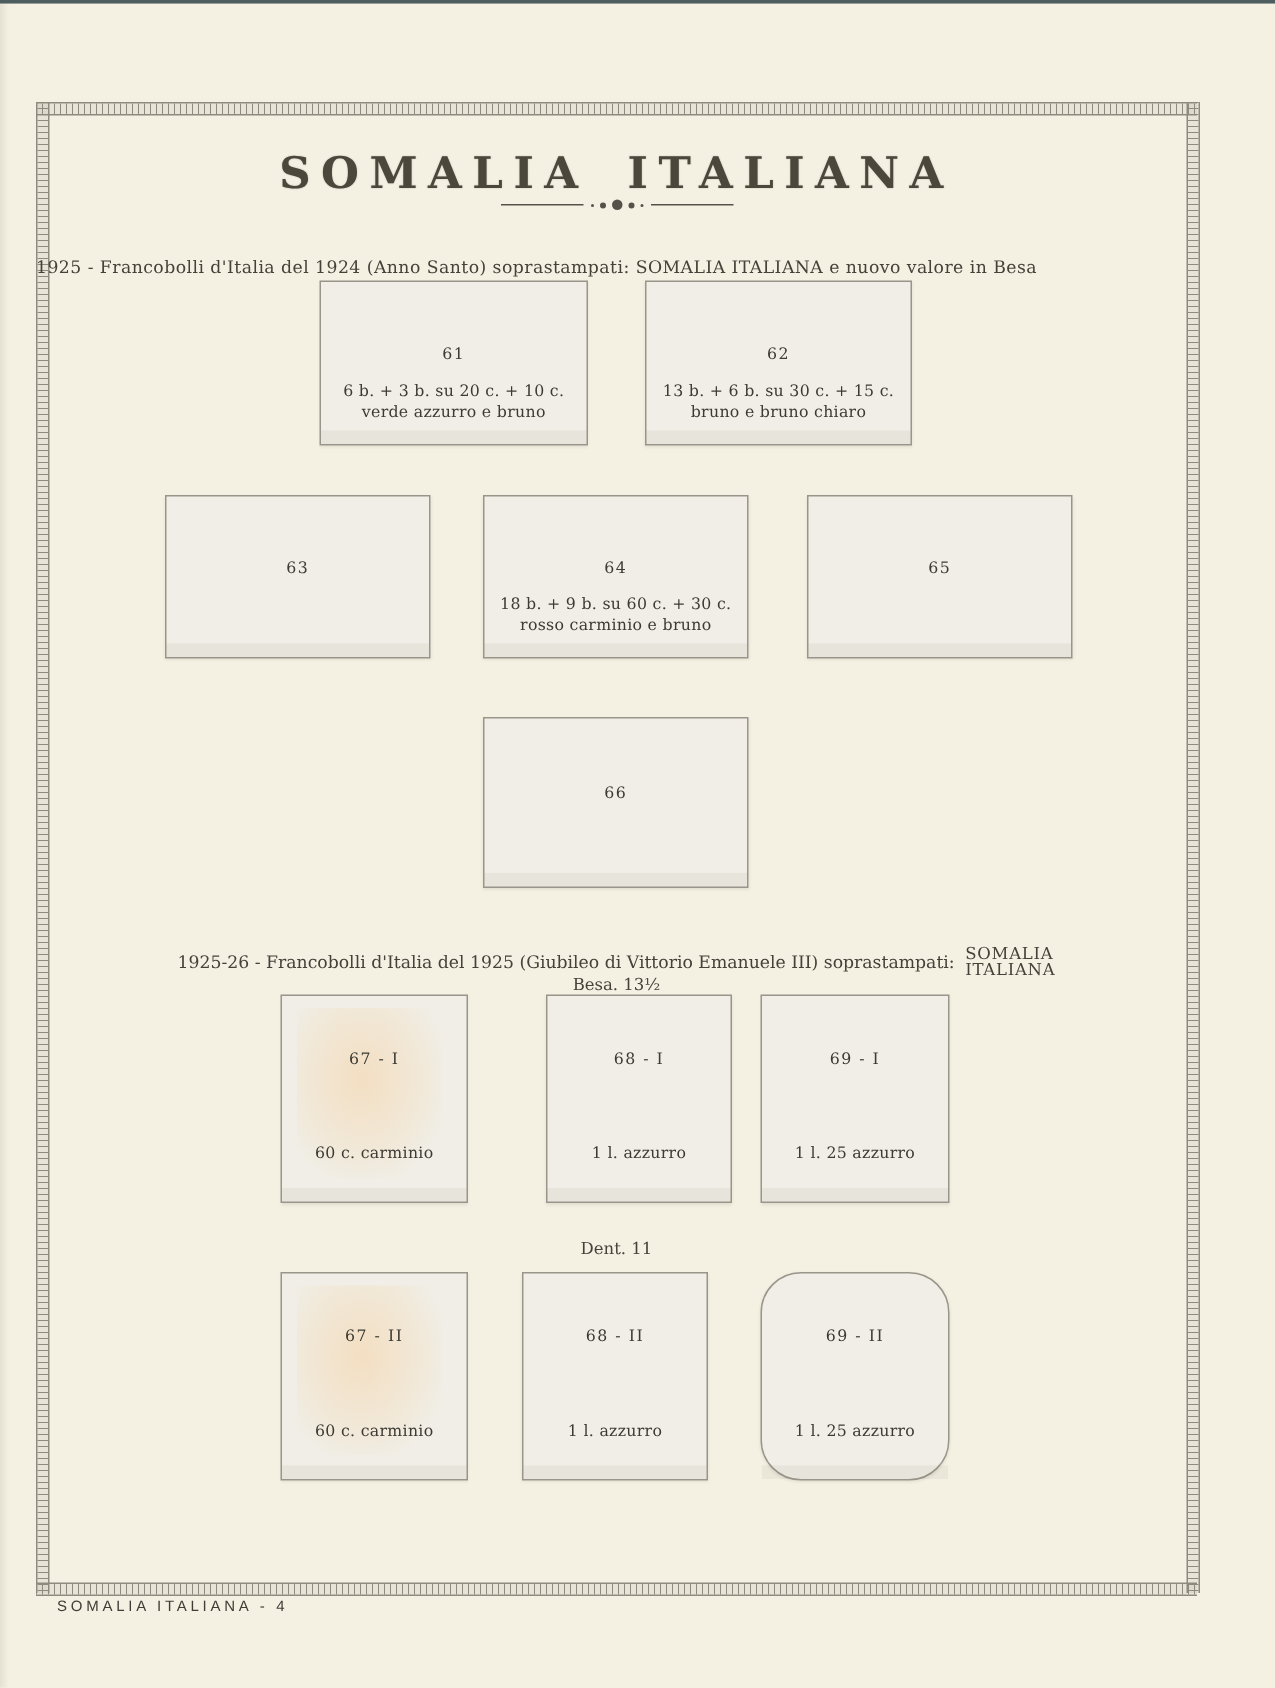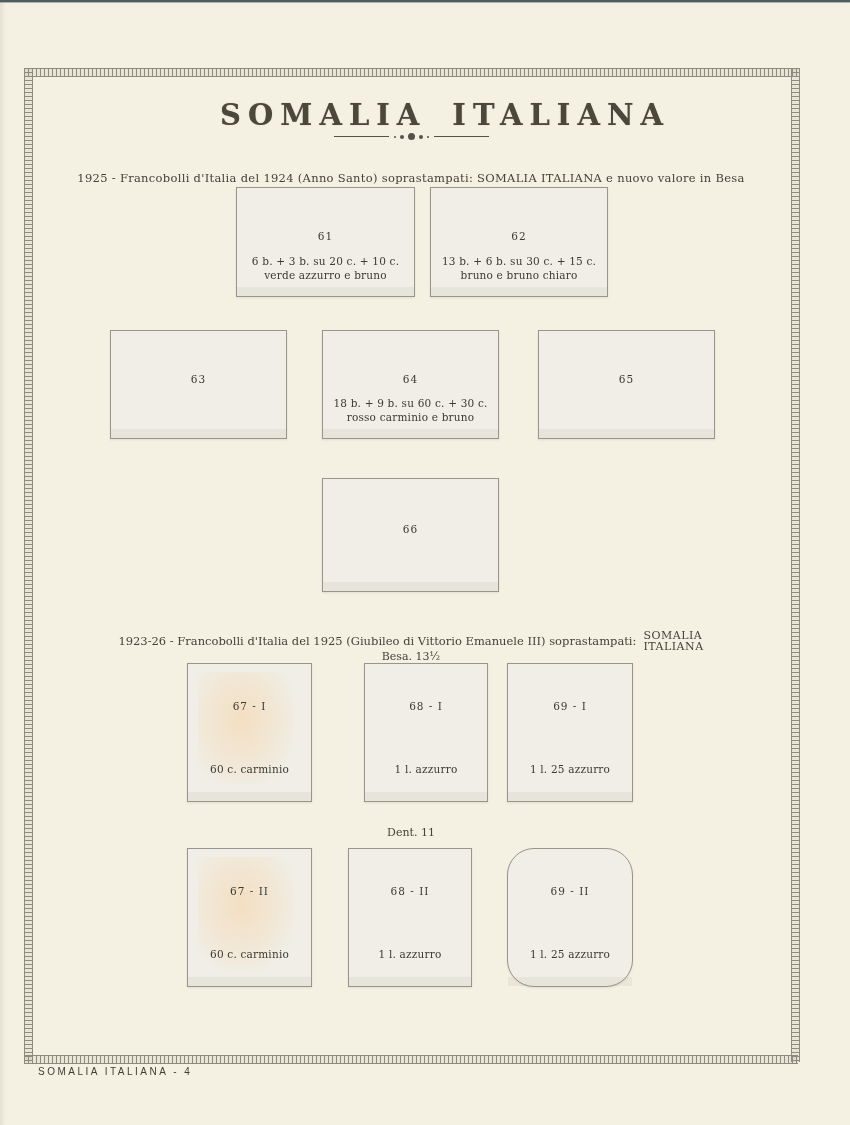--- a/index.html
+++ b/index.html
@@ -31,37 +31,36 @@
   }
   .frame-left{left:24px;}
   .frame-right{left:791px;}
 
   
   .title{
     position:absolute;top:98px;left:24px;width:774px;
     text-align:center;font-size:29px;font-weight:bold;
     letter-spacing:7px;color:#4b473b;
     text-shadow:0 0 1px rgba(75,71,59,0.4);
-    padding-left:34px;
   }
   .title .w2{margin-left:26px;}
   .divider{
     position:absolute;top:133px;left:24px;width:774px;
     display:flex;align-items:center;justify-content:center;
   }
   .divider .line{width:55px;height:1px;background:#55524a;}
   .divider .orn{display:flex;align-items:center;margin:0 3px;}
   .divider .d1{width:2px;height:2px;background:#55524a;border-radius:50%;margin:0 2px;}
   .divider .d2{width:4px;height:4px;background:#55524a;border-radius:50%;margin:0 2px;}
   .divider .d3{width:7px;height:7px;background:#55524a;border-radius:50%;margin:0 2px;}
 
   
   .sec1-heading{
     position:absolute;top:171px;left:24px;width:774px;
-    text-align:center;font-size:11.5px;letter-spacing:0.3px;color:#45423a;
+    font-size:11.5px;letter-spacing:0.3px;color:#45423a;
   }
   .sec2-heading{
     position:absolute;top:630px;left:24px;width:774px;
     display:flex;align-items:center;justify-content:center;gap:7px;
     font-size:11.5px;color:#45423a;
   }
   .sec2-heading .overprint{
     display:flex;flex-direction:column;line-height:11px;
     font-size:11px;letter-spacing:0.5px;text-align:left;
   }
@@ -94,21 +93,21 @@
   .stamp-cap{
     position:absolute;left:0;width:100%;text-align:center;
     font-size:10.5px;line-height:13.5px;color:#3c3a32;letter-spacing:0.2px;
   }
   .box-lg .stamp-num{top:39%;}
   .box-lg .stamp-cap{bottom:14px;}
   .box-sm .stamp-num{top:26%;}
   .box-sm .stamp-cap{bottom:25px;}
 
   
-  .b61{left:213px;top:187px;width:177px;height:108px;margin-left:23px;}
+  .b61{left:213px;top:187px;width:177px;height:108px;}
   .b62{left:430px;top:187px;width:176px;height:108px;}
   .b63{left:110px;top:330px;width:175px;height:107px;}
   .b64{left:322px;top:330px;width:175px;height:107px;}
   .b65{left:538px;top:330px;width:175px;height:107px;}
   .b66{left:322px;top:478px;width:175px;height:112px;}
   
   .b67I{left:187px;top:663px;width:123px;height:137px;}
   .b68I{left:348px;top:663px;width:122px;height:137px;margin-left:16px;}
   .b69I{left:507px;top:663px;width:124px;height:137px;}
   .b67II{left:187px;top:848px;width:123px;height:137px;}
@@ -174,21 +173,21 @@
   </div>
 </div>
 <div class="stamp-box box-lg b65">
   <div class="stamp-num">65</div>
 </div>
 <div class="stamp-box box-lg b66">
   <div class="stamp-num">66</div>
 </div>
 
 <div class="sec2-heading">
-  <span>1923-26 - Francobolli d'Italia del 1925 (Giubileo di Vittorio Emanuele III) soprastampati:</span>
+  <span>1925-26 - Francobolli d'Italia del 1925 (Giubileo di Vittorio Emanuele III) soprastampati:</span>
   <span class="overprint">
     <span>SOMALIA</span>
     <span>ITALIANA</span>
   </span>
 </div>
 <div class="perf-label perf-13">Besa. 13½</div>
 
 <div class="stamp-box box-sm tinted b67I">
   <div class="stamp-num">67 - I</div>
   <div class="stamp-cap">60 c. carminio</div>

